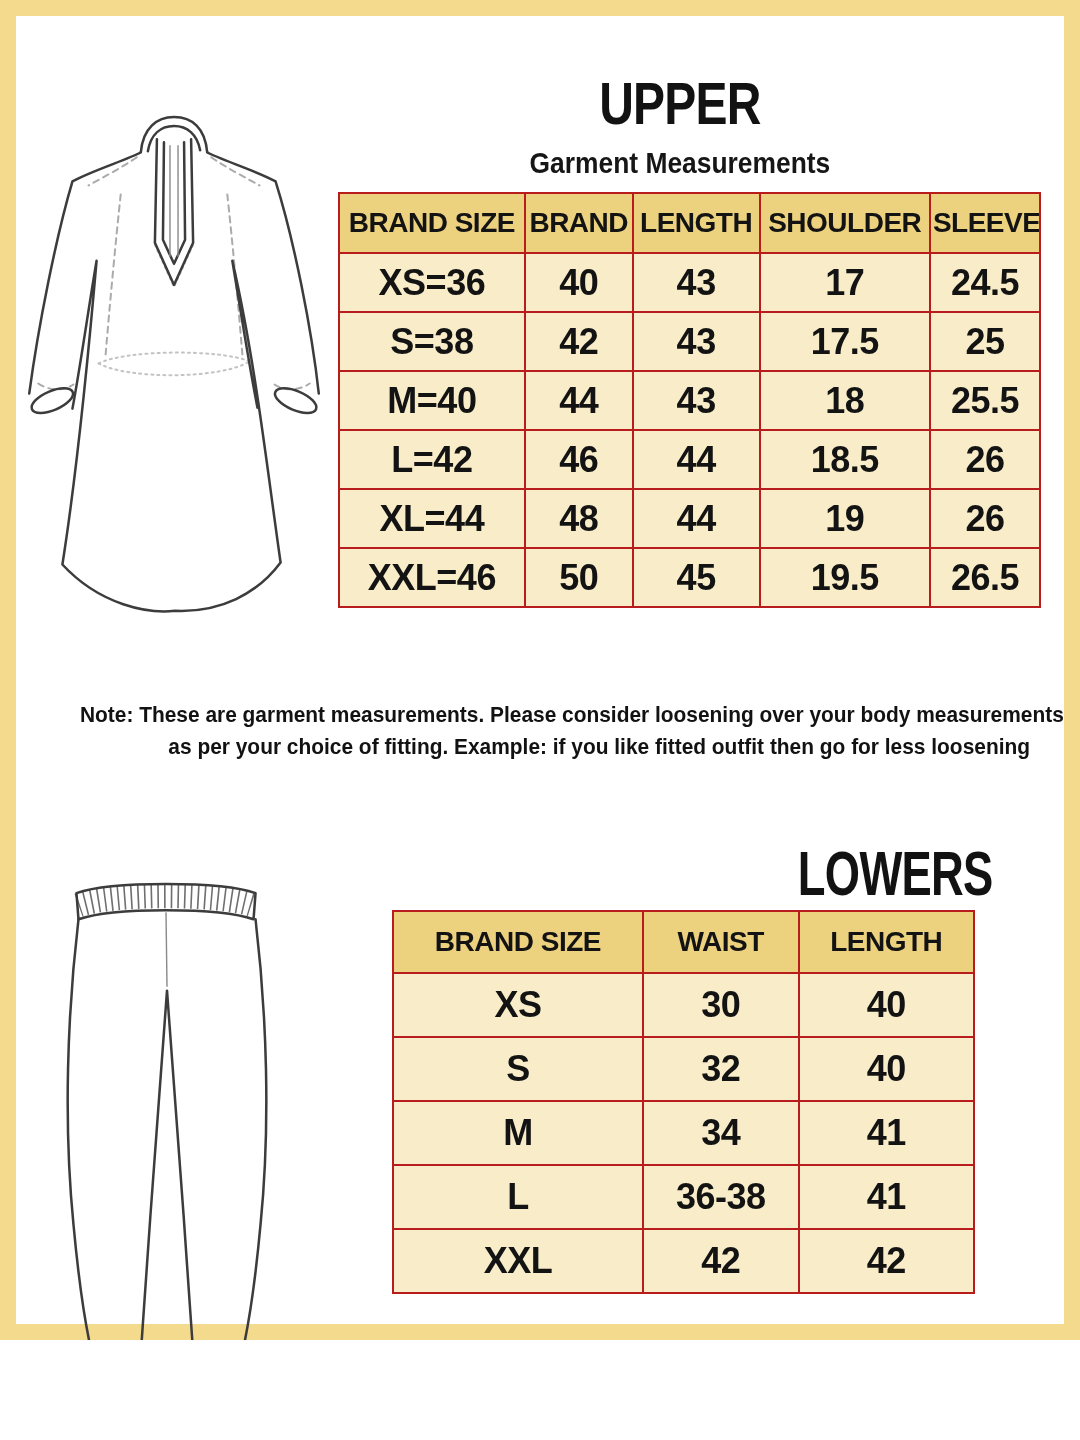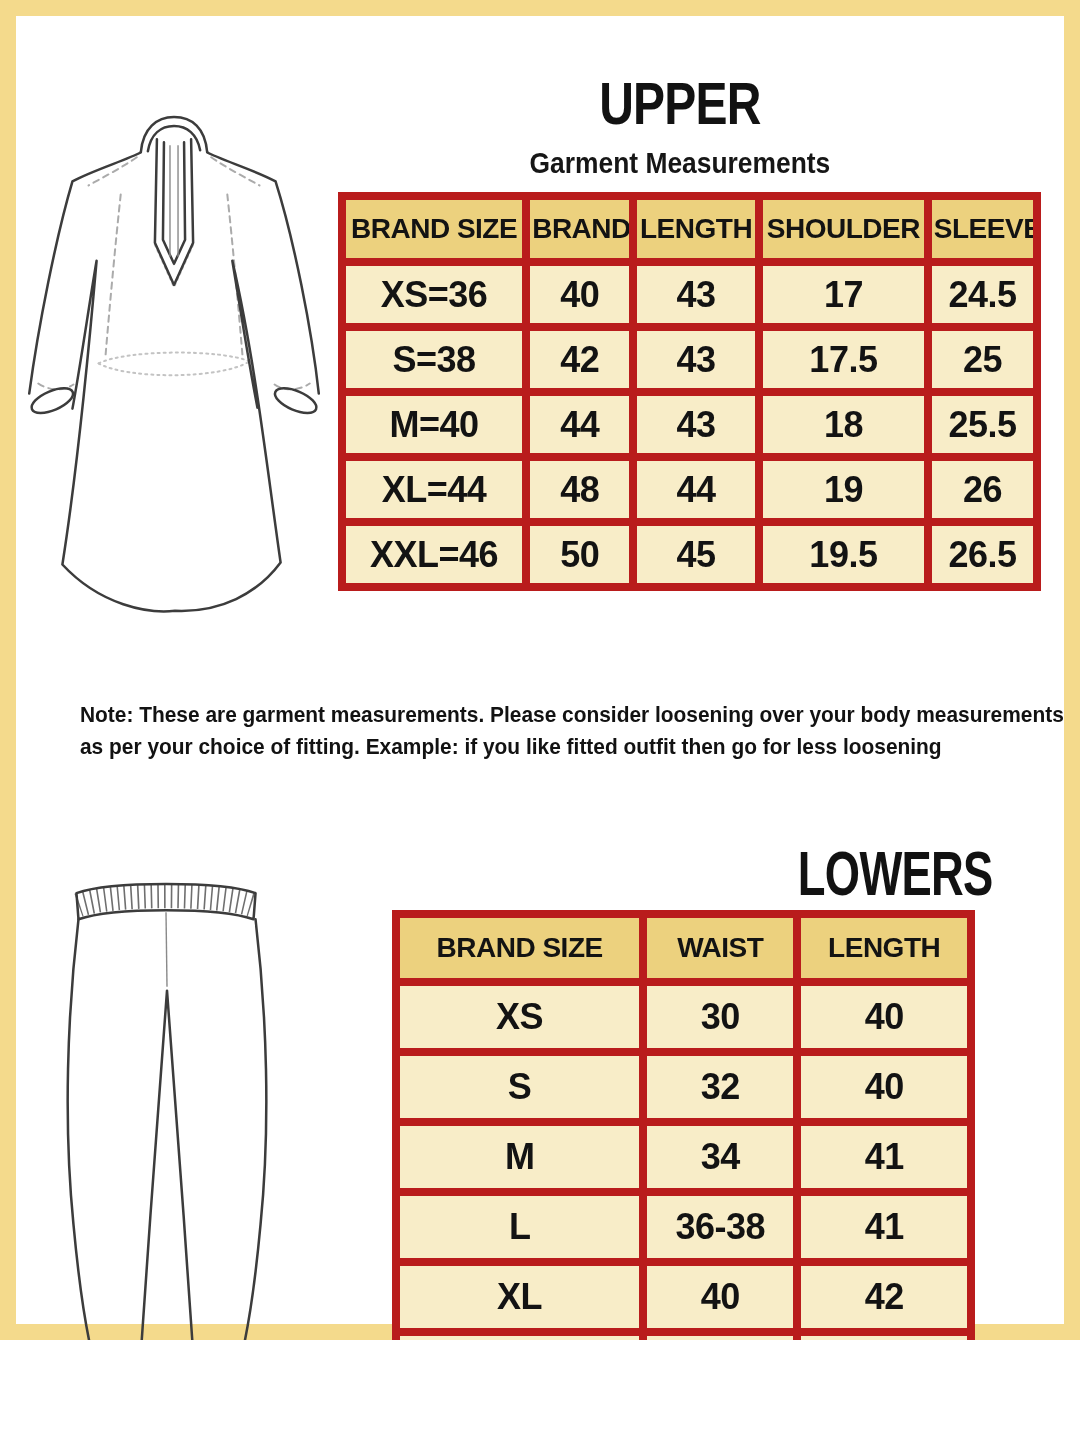--- a/index.html
+++ b/index.html
@@ -27,30 +27,30 @@
   }
   .subtitle{
     margin-top:12px;font-weight:bold;font-size:30px;color:#161616;
   }
   .subtitle span{display:inline-block;transform:scaleX(0.88);transform-origin:center;white-space:nowrap;}
   .lowers-head{position:absolute;left:330px;top:842px;width:700px;text-align:right;}
   .lowers-head .title{font-size:63px;transform:scaleX(0.72);}
   
   .note{
     position:absolute;left:55px;top:699px;width:1000px;
-    text-align:left;font-weight:bold;font-size:22px;line-height:32px;color:#121212;
+    text-align:right;font-weight:bold;font-size:22px;line-height:32px;color:#121212;
   }
   .note .ln{display:block;transform:scaleX(0.95);transform-origin:center;white-space:nowrap;}
   
   table.size-table{
     border-collapse:collapse;table-layout:fixed;
     position:absolute;
   }
   table.size-table th,table.size-table td{
-    border:8px solid #b91c1c;
+    border:2px solid #b91c1c;
     text-align:center;vertical-align:middle;
     font-weight:bold;letter-spacing:-0.5px;
     padding:0 2px;overflow:hidden;
   }
   table.size-table th{
     background:#ecd17e;font-size:28px;height:58px;color:#131313;
   }
   table.size-table td{
     background:#f8edc8;font-size:36px;color:#131313;
   }
@@ -139,20 +139,27 @@
           <td>25</td>
         </tr>
         <tr>
           <td>M=40</td>
           <td>44</td>
           <td>43</td>
           <td>18</td>
           <td>25.5</td>
         </tr>
         <tr>
+          <td>L=42</td>
+          <td>46</td>
+          <td>44</td>
+          <td>18.5</td>
+          <td>26</td>
+        </tr>
+        <tr>
           <td>XL=44</td>
           <td>48</td>
           <td>44</td>
           <td>19</td>
           <td>26</td>
         </tr>
         <tr>
           <td>XXL=46</td>
           <td>50</td>
           <td>45</td>
@@ -217,24 +224,19 @@
           <td>M</td>
           <td>34</td>
           <td>41</td>
         </tr>
         <tr>
           <td>L</td>
           <td>36-38</td>
           <td>41</td>
         </tr>
         <tr>
-          <td>XL</td>
-          <td>40</td>
-          <td>42</td>
-        </tr>
-        <tr>
           <td>XXL</td>
           <td>42</td>
           <td>42</td>
         </tr>
       </tbody>
   </table>
 </div>
 
 </body></html>

